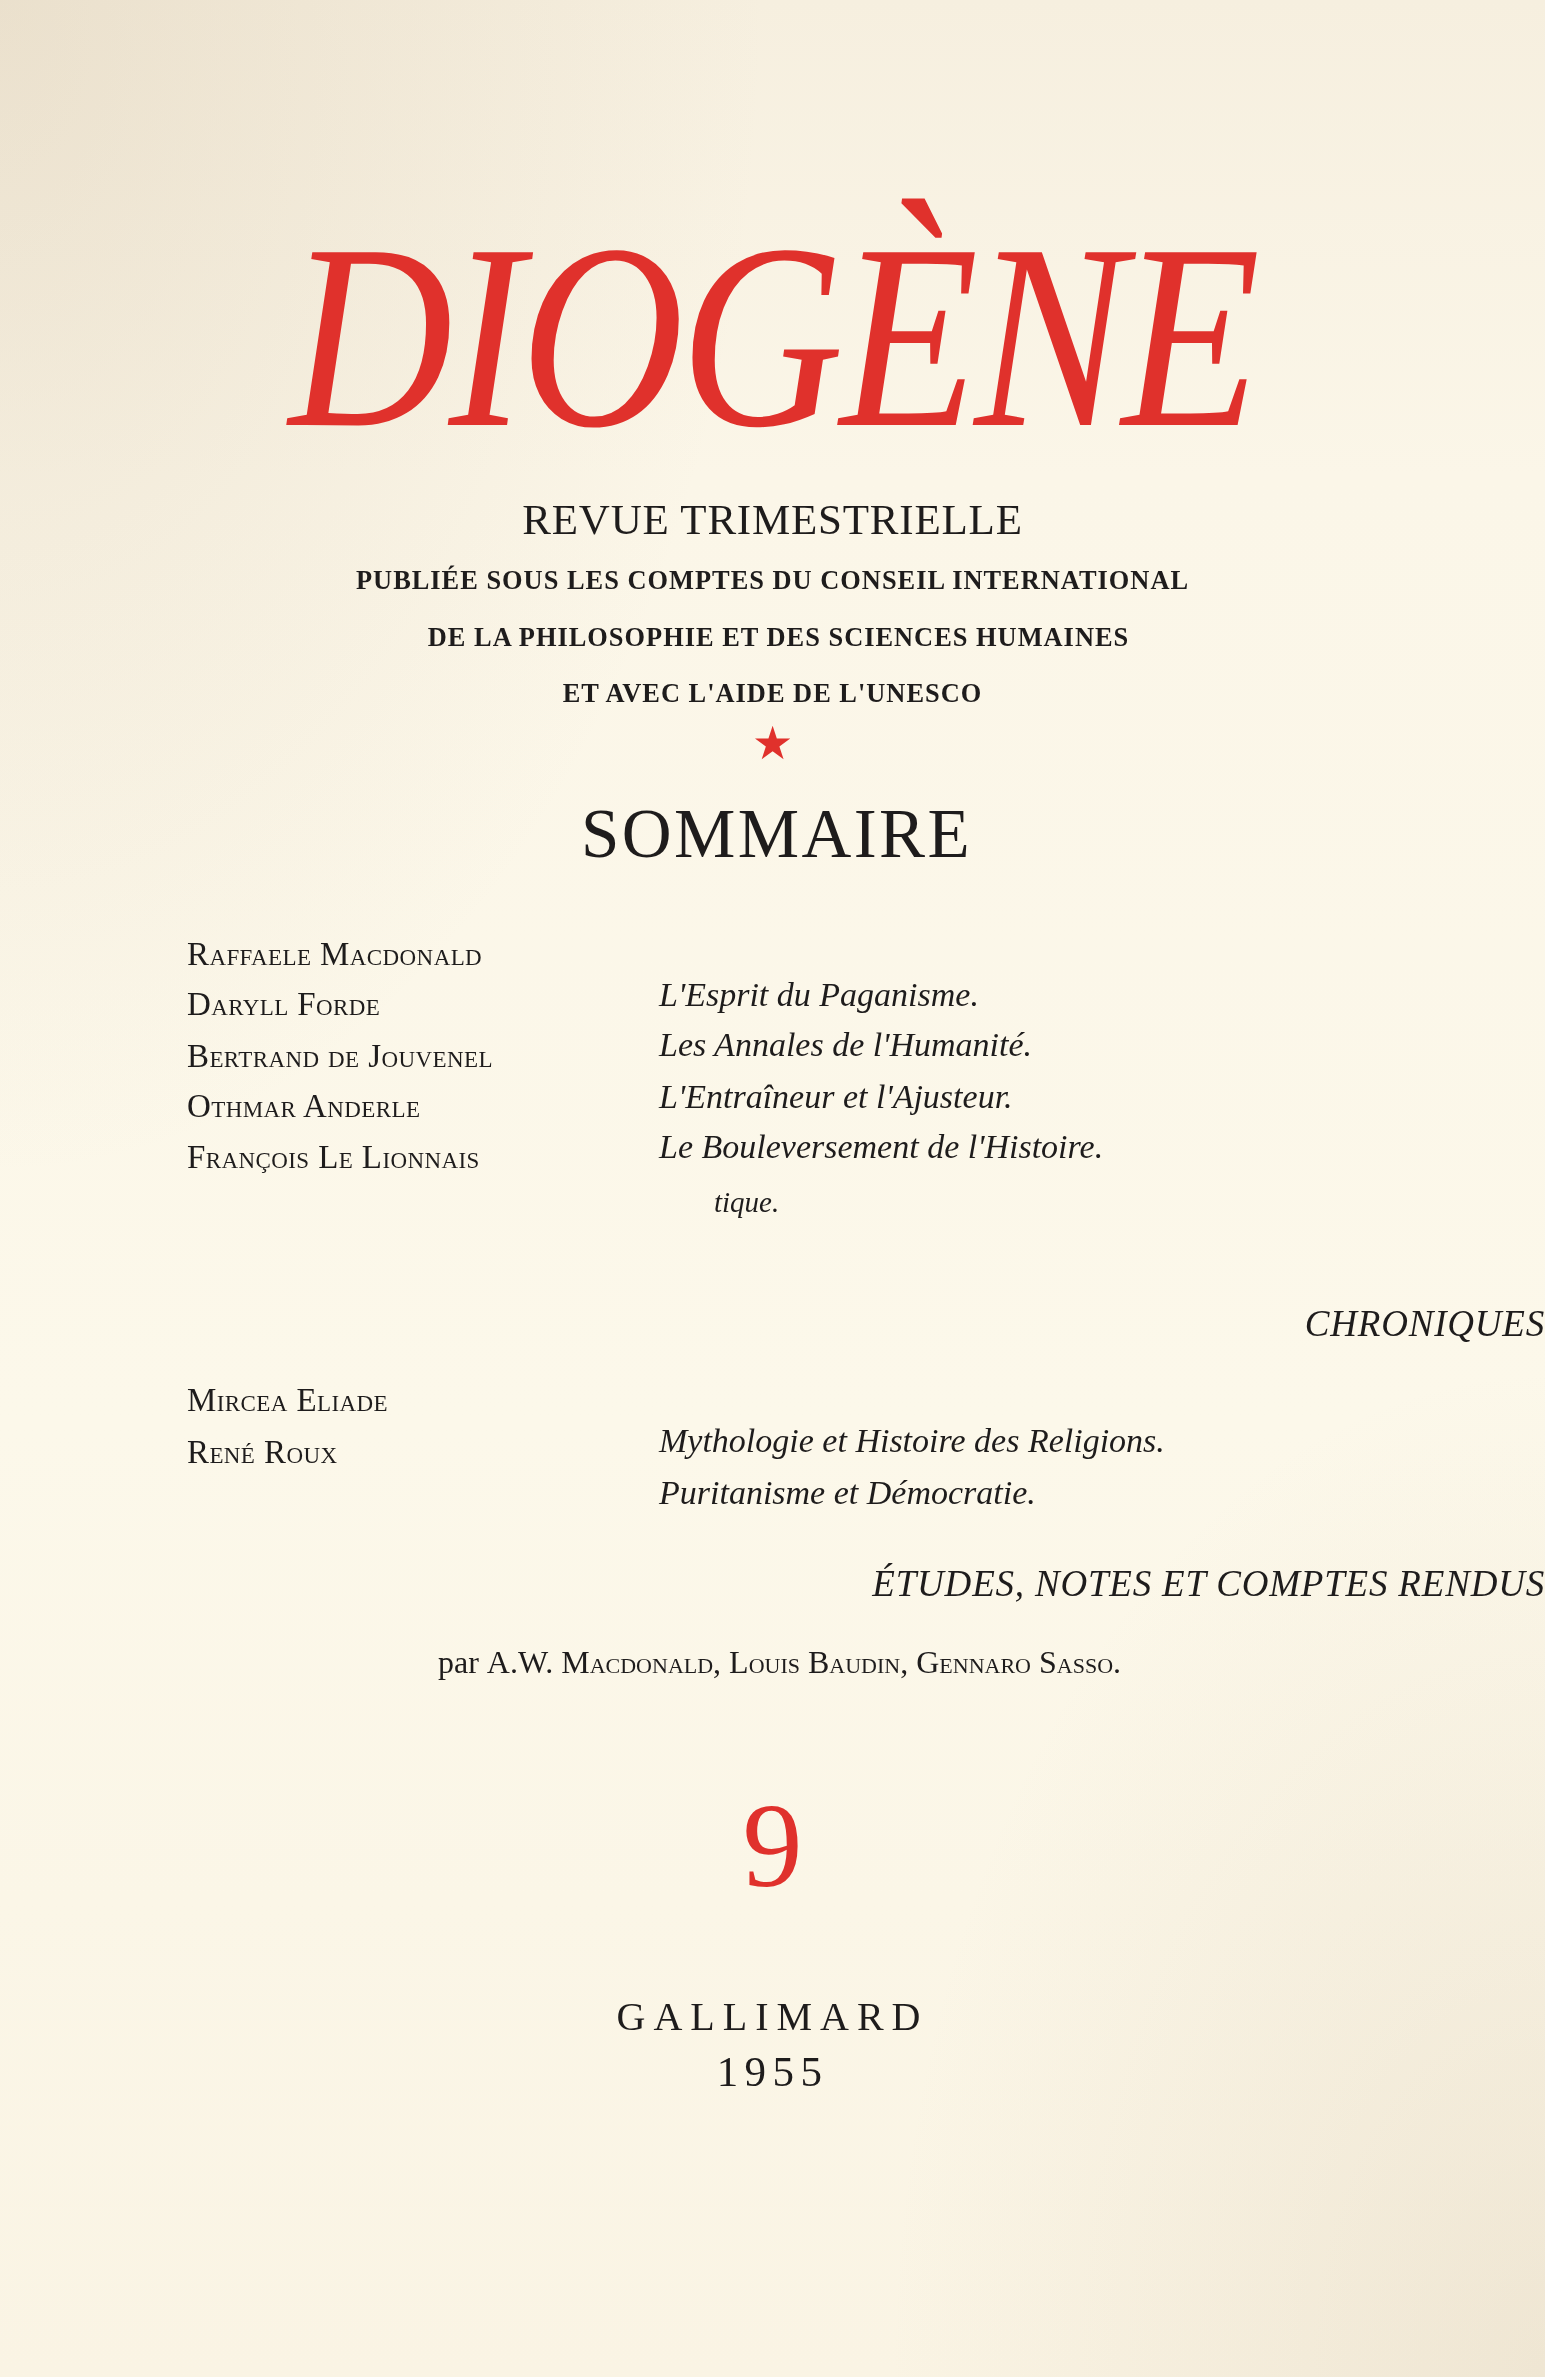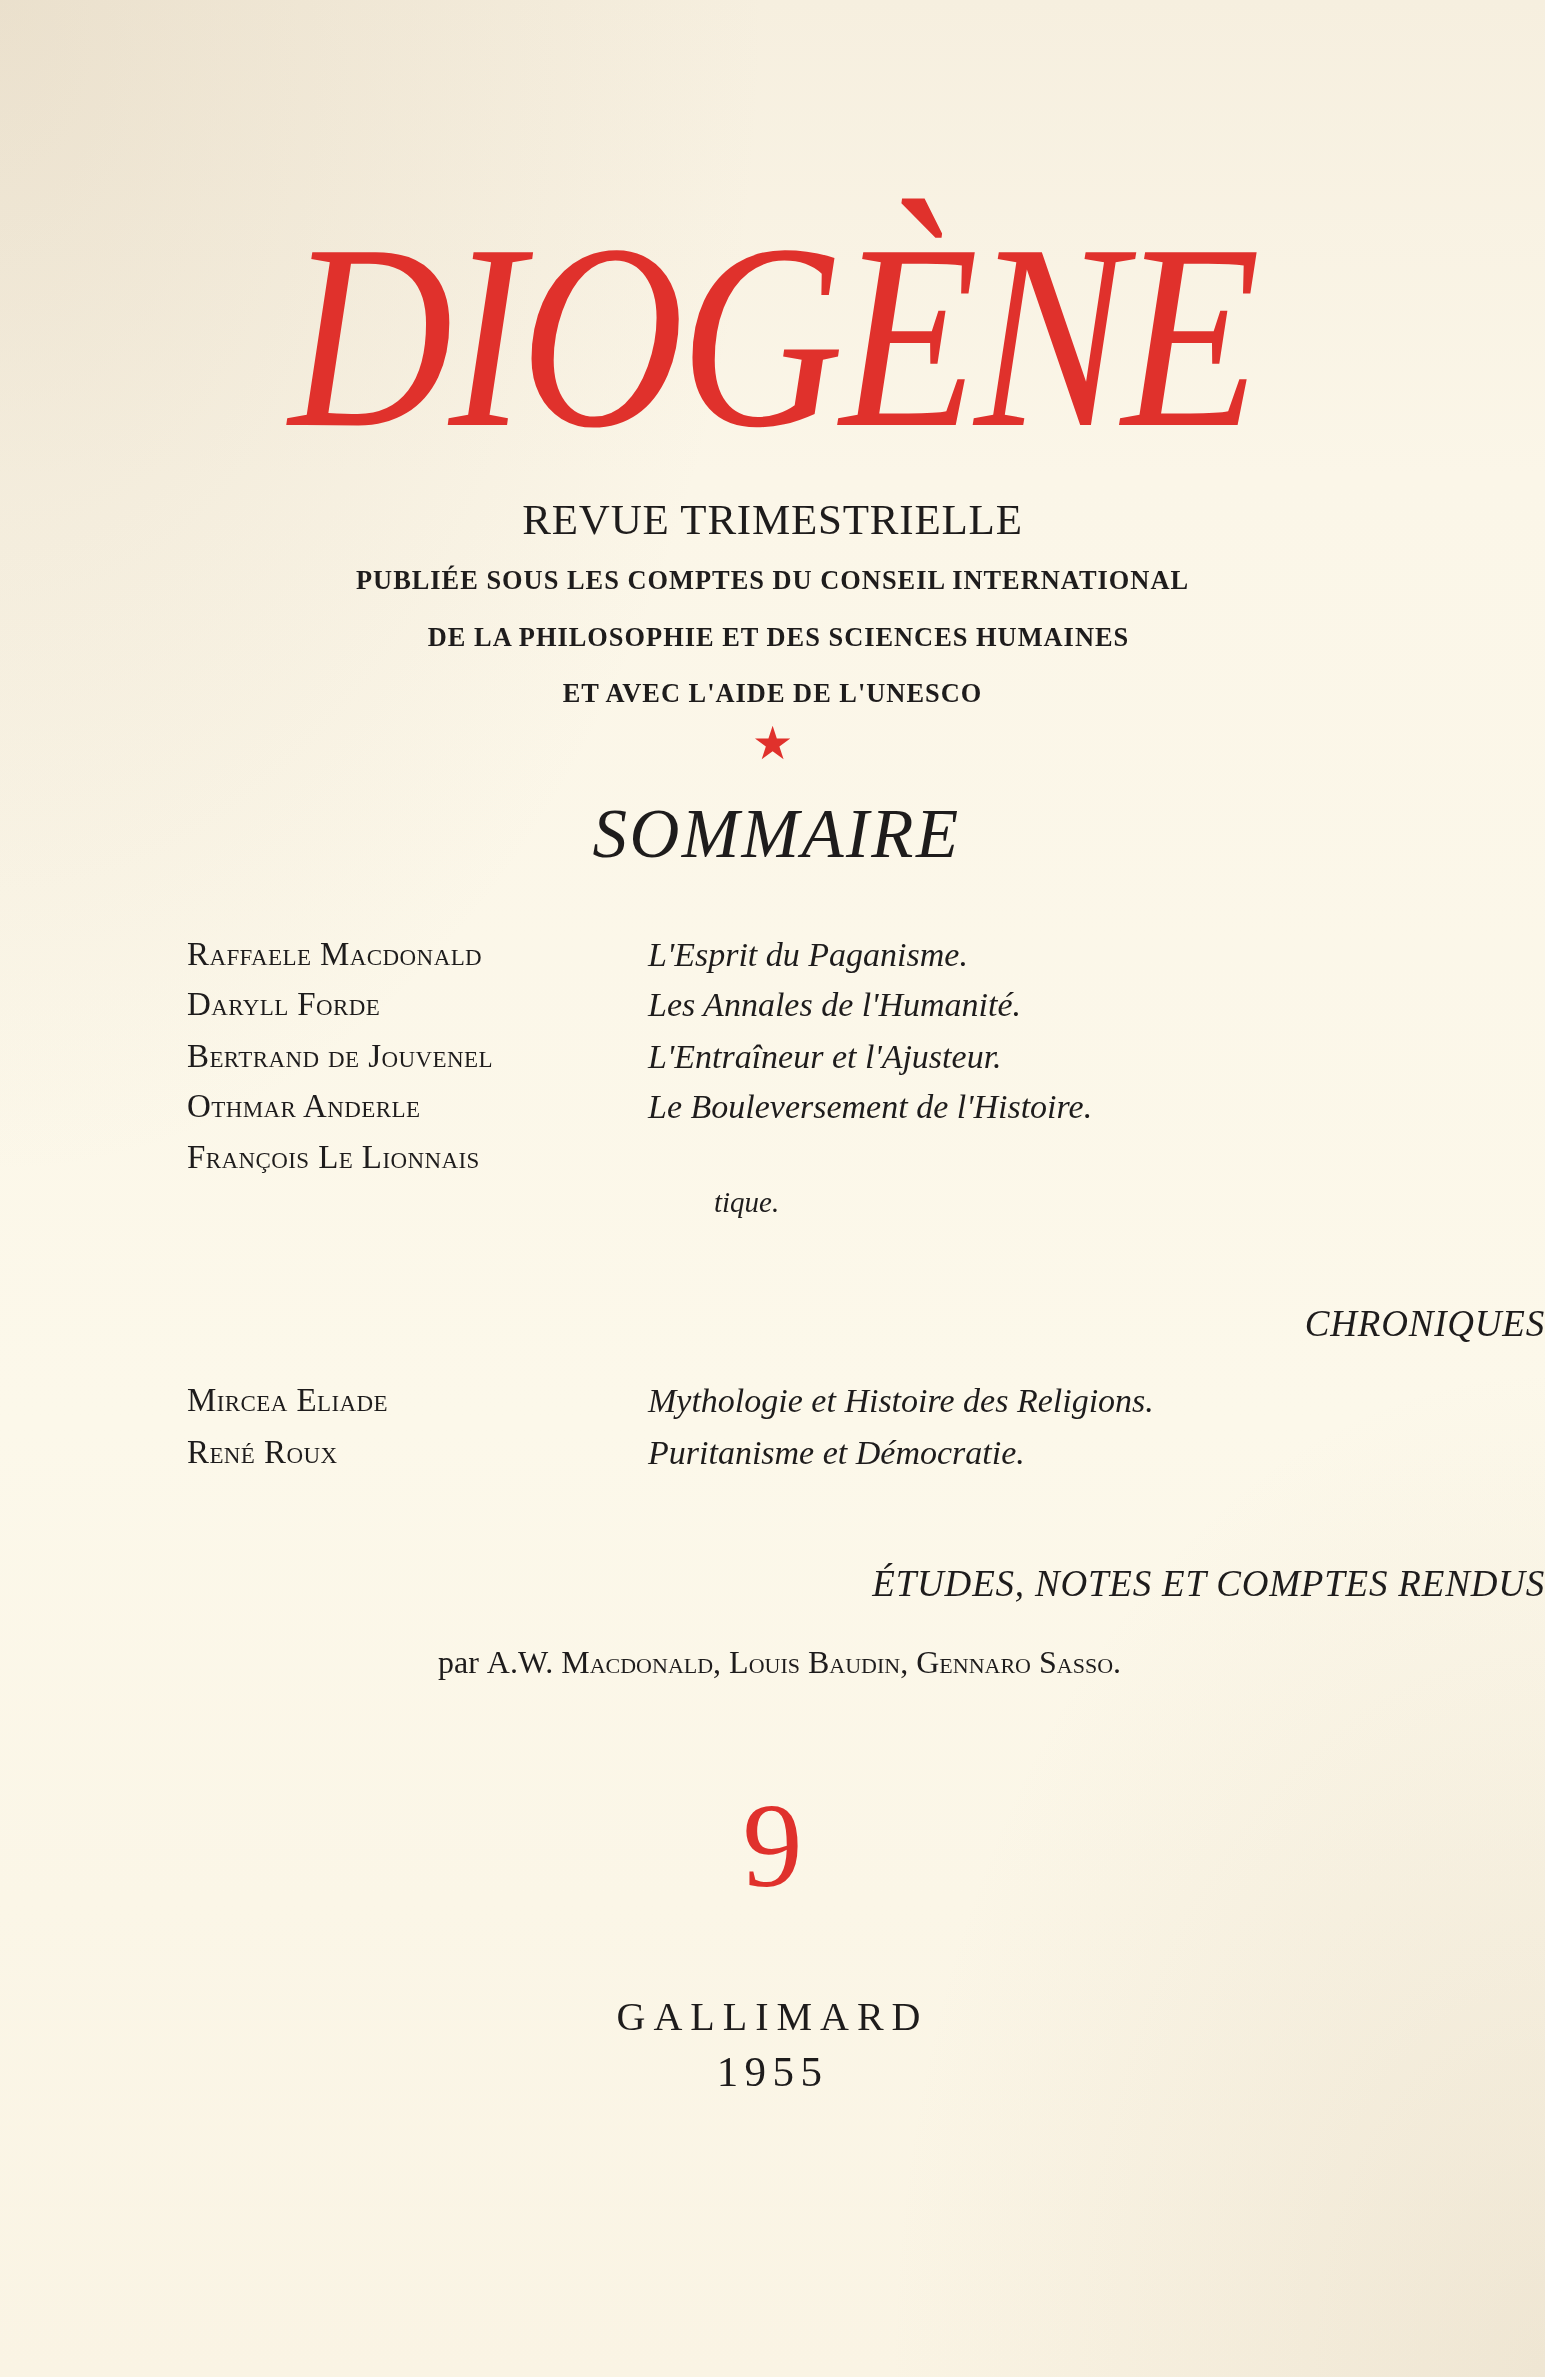--- a/index.html
+++ b/index.html
@@ -38,32 +38,32 @@
     font-size: 26.4px; font-weight: bold; letter-spacing: 1px;
     font-variant: small-caps;
   }
   .aus1 { top: 565px; }
   .aus2 { top: 622px; margin-left: 12px; }
   .aus3 { top: 678px; }
 
   .star { top: 721px; font-size: 46px; line-height: 1; }
 
   .sommaire {
-    top: 795px; font-size: 69px; font-style: italic; letter-spacing: 2.4px; padding-left: 8px;
+    top: 795px; font-size: 69px; letter-spacing: 2.4px; padding-left: 8px;
   }
 
   .toc { left: 187px; width: 1202px; }
   .toc-row { position: absolute; left: 0; right: 0; height: 48px; }
   .author {
     position: absolute; left: 0;
     font-size: 33px; font-variant: small-caps; letter-spacing: 0.4px;
   }
   .article {
-    position: absolute; left: 461px;
-    font-size: 34px; font-style: italic;
+    position: absolute; left: 472px;
+    font-size: 34px; font-style: italic; margin-top: 40px;
   }
   .article-cont {
     position: absolute; left: 527px;
     font-size: 29px; font-style: italic;
   }
 
   .section-head { font-size: 37px; font-style: italic; letter-spacing: 0.8px; text-align: right; }
   .byline { font-size: 32px; padding-left: 14px; }
   .byline .sc { font-variant: small-caps; }
 

